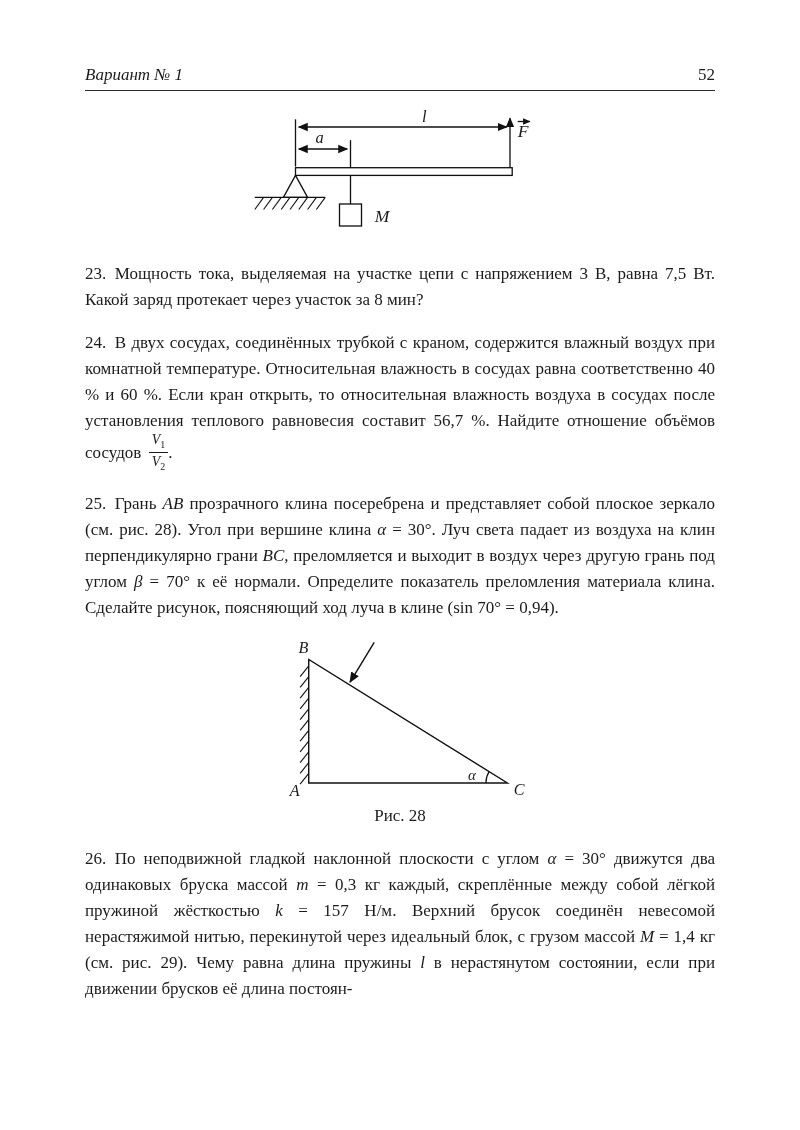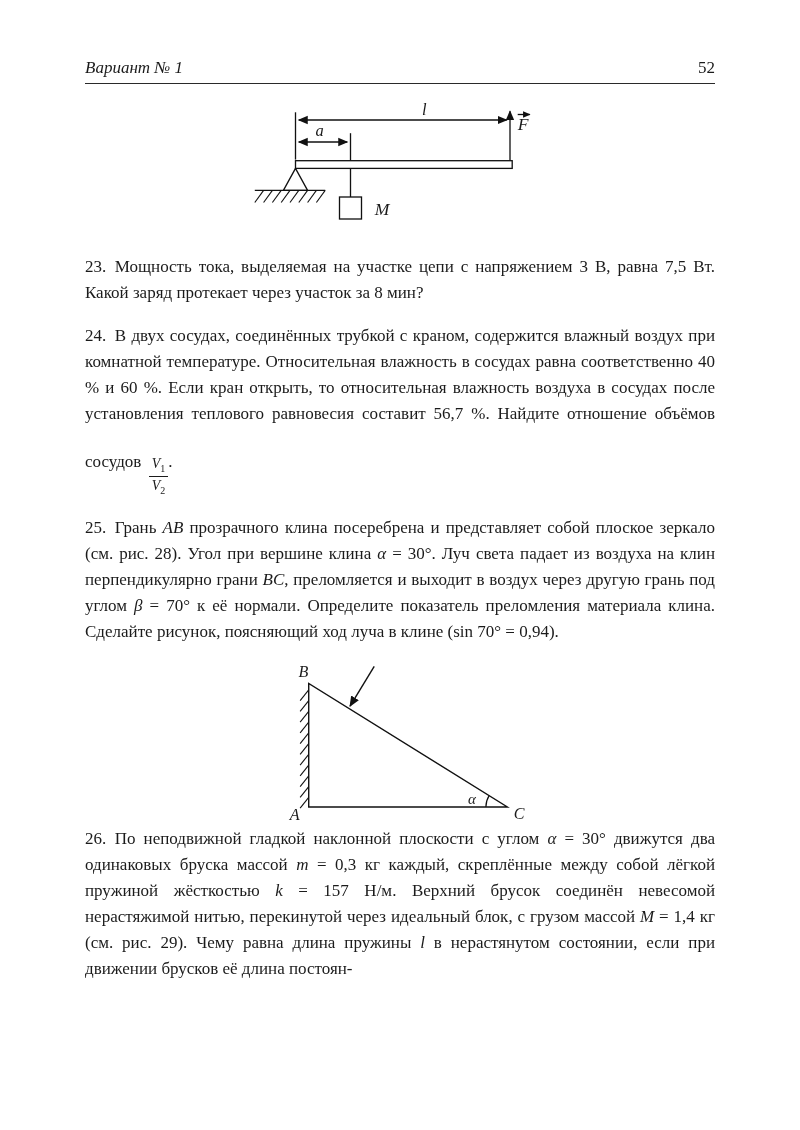--- a/index.html
+++ b/index.html
@@ -9,38 +9,38 @@
     font-family:"Liberation Serif","DejaVu Serif",serif;
     color:#1b1b1b;
     overflow:hidden;
   }
   .page { padding:58px 85px 0 85px; }
   .runhead {
     display:flex; justify-content:space-between; align-items:baseline;
     border-bottom:1.4px solid #2a2a2a;
     padding-bottom:5px; font-size:17px;
   }
-  .runhead .vtitle { font-style:italic; }
+  .runhead .vtitle { font-style:italic;margin-top:7px; }
   .runhead .pageno { font-style:normal; }
   .figure { text-align:center; margin:16px 0 0; }
   .figcaption { text-align:center; font-size:17px; margin:4px 0 20px; }
   p.problem {
     font-size:17px; line-height:1.53; text-align:justify;
     margin:0 0 17px;
   }
   .pnum { font-weight:normal; }
   i { font-style:italic; }
   svg { overflow:visible; }
   svg text {
     font-family:"Liberation Serif","DejaVu Serif",serif;
     font-style:italic; fill:#1b1b1b;
   }
   .frac {
     display:inline-block; text-align:left; vertical-align:middle;
-    line-height:1.08; font-size:0.82em; margin-left:3px; position:relative; top:-2px;margin-top:31px;
+    line-height:1.08; font-size:0.82em; margin-left:3px; position:relative; top:-2px;
   }
   .frac .fnum { display:block; border-bottom:1.2px solid #1b1b1b; padding:0 3px 1px; }
   .frac .fden { display:block; padding:1px 3px 0; }
   sub { font-size:0.72em; }
 </style>
 </head>
 <body>
 
 <div class="page">
 
@@ -126,16 +126,17 @@
         <line x1="45" y1="106" x2="37" y2="116"></line>
         <line x1="45" y1="116" x2="37" y2="126"></line>
         <line x1="45" y1="126" x2="37" y2="136"></line>
       </g>
       <text x="40" y="14" font-size="15" text-anchor="middle">B</text>
       <text x="32" y="147" font-size="15" text-anchor="middle">A</text>
       <text x="241" y="146" font-size="15" text-anchor="middle">C</text>
       <text x="197" y="132" font-size="14" text-anchor="middle">α</text>
     </svg>
   </div>
+  <div class="figcaption">Рис. 28</div>
 
   <p class="problem"><b class="pnum">26.</b> <span>По неподвижной гладкой наклонной плоскости с углом </span><i>α</i><span> = 30° движутся два одинаковых бруска массой </span><i>m</i><span> = 0,3 кг каждый, скреплённые между собой лёгкой пружиной жёсткостью </span><i>k</i><span> = 157 Н/м. Верхний брусок соединён невесомой нерастяжимой нитью, перекинутой через идеальный блок, с грузом массой </span><i>M</i><span> = 1,4 кг (см. рис. 29). Чему равна длина пружины </span><i>l</i><span> в нерастянутом состоянии, если при движении брусков её длина постоян-</span></p>
 
 </div>
 
 </body></html>

